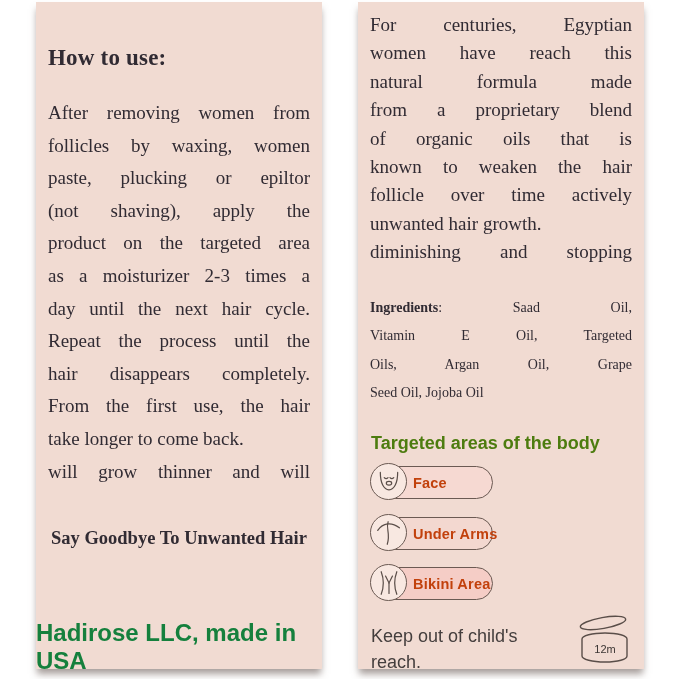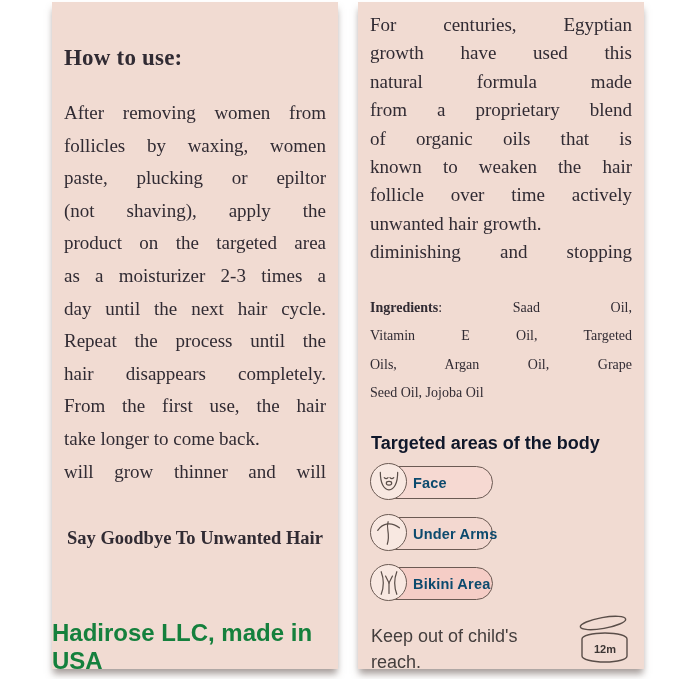--- a/index.html
+++ b/index.html
@@ -1,59 +1,59 @@
 <!DOCTYPE html>
 <html><head>
 <meta charset="utf-8">
 <style>
   html,body{margin:0;padding:0;background:#ffffff;}
   .stage{position:relative;width:679px;height:679px;background:#fff;overflow:hidden;
          font-family:"Liberation Serif","DejaVu Serif",serif;color:#312b33;}
   .panel{position:absolute;top:2px;width:286px;height:667px;background:#f1dbd2;
          box-shadow:0 6px 7px -1px rgba(95,78,72,.55);}
-  .panel.left{left:36px;margin-left:16px;}
+  .panel.left{left:36px;}
   .panel.right{left:358px;}
 
   
   .jl{text-align:justify;text-align-last:justify;}
   .jl.last{text-align-last:left;}
 
   
   .howto{position:absolute;top:24px;left:12px;font-size:23px;font-weight:700;letter-spacing:.2px;}
   .body-text{position:absolute;top:95px;left:12px;width:262px;font-size:19px;line-height:32.6px;}
   .tagline{position:absolute;top:526px;left:0;width:100%;text-align:center;
            font-size:18.5px;font-weight:700;white-space:nowrap;}
   .mfr{position:absolute;top:617px;left:0;width:268px;
        font-family:"Liberation Sans","DejaVu Sans",sans-serif;font-size:24px;font-weight:700;color:#15803d;}
 
   
   .intro{position:absolute;top:9px;left:12px;width:262px;font-size:19px;line-height:28.4px;}
   .ingredients{position:absolute;top:292px;left:12px;width:262px;font-size:14px;line-height:28.4px;}
   .ingredients b{font-weight:700;}
   .targeted-heading{position:absolute;top:431px;left:13px;
-       font-family:"Liberation Sans","DejaVu Sans",sans-serif;font-size:18px;font-weight:700;color:#0f172a;}
+       font-family:"Liberation Sans","DejaVu Sans",sans-serif;font-size:18px;font-weight:700;color:#4d7c0f;}
 
   .pill{position:absolute;left:13px;width:122px;height:33px;border:1.4px solid #6b5a53;
         border-radius:18px;box-sizing:border-box;display:flex;align-items:center;}
   .pill-face{top:464px;background:#f6d9d2;}
   .pill-underarms{top:515px;background:#f3d8d0;}
   .pill-bikini{top:565px;background:#f5cdc6;}
   .pill-circle{position:absolute;left:-2px;top:-4px;width:37px;height:37px;border-radius:50%;
         border:1.4px solid #6b5a53;background:#f8e8e1;box-sizing:border-box;
         display:flex;align-items:center;justify-content:center;}
   .pill-circle svg{display:block;}
   .pill-label{margin-left:41px;font-family:"Liberation Sans","DejaVu Sans",sans-serif;
-        font-size:14.5px;font-weight:700;color:#0c4a6e;letter-spacing:.2px;white-space:nowrap;}
+        font-size:14.5px;font-weight:700;color:#c2410c;letter-spacing:.2px;white-space:nowrap;}
 
   .warning{position:absolute;top:621px;left:13px;width:200px;
         font-family:"Liberation Sans","DejaVu Sans",sans-serif;font-size:18px;line-height:26px;
         font-weight:400;color:#443e3d;}
   .pao{position:absolute;left:203px;top:610px;width:70px;height:54px;}
   .pao-text{position:absolute;left:22px;top:31px;width:44px;text-align:center;
-        font-family:"Liberation Sans","DejaVu Sans",sans-serif;font-size:11px;font-weight:700;color:#3c3634;}
+        font-family:"Liberation Sans","DejaVu Sans",sans-serif;font-size:11px;font-weight:400;color:#3c3634;}
 </style>
 </head>
 <body>
 
 <div class="stage">
 
   <section class="panel left">
     <h2 class="howto">How to use:</h2>
     <div class="body-text">
         <div class="jl">After removing women from</div>
@@ -69,21 +69,21 @@
         <div class="jl last">take longer to come back.</div>
         <div class="jl">will grow thinner and will</div>
       </div>
     <div class="tagline">Say Goodbye To Unwanted Hair</div>
     <div class="mfr">Hadirose LLC, made in USA</div>
   </section>
 
   <section class="panel right">
     <div class="intro">
         <div class="jl">For centuries, Egyptian</div>
-        <div class="jl">growth have used this</div>
+        <div class="jl">women have reach this</div>
         <div class="jl">natural formula made</div>
         <div class="jl">from a proprietary blend</div>
         <div class="jl">of organic oils that is</div>
         <div class="jl">known to weaken the hair</div>
         <div class="jl">follicle over time actively</div>
         <div class="jl last">unwanted hair growth.</div>
         <div class="jl">diminishing and stopping</div>
       </div>
 
     <div class="ingredients">

